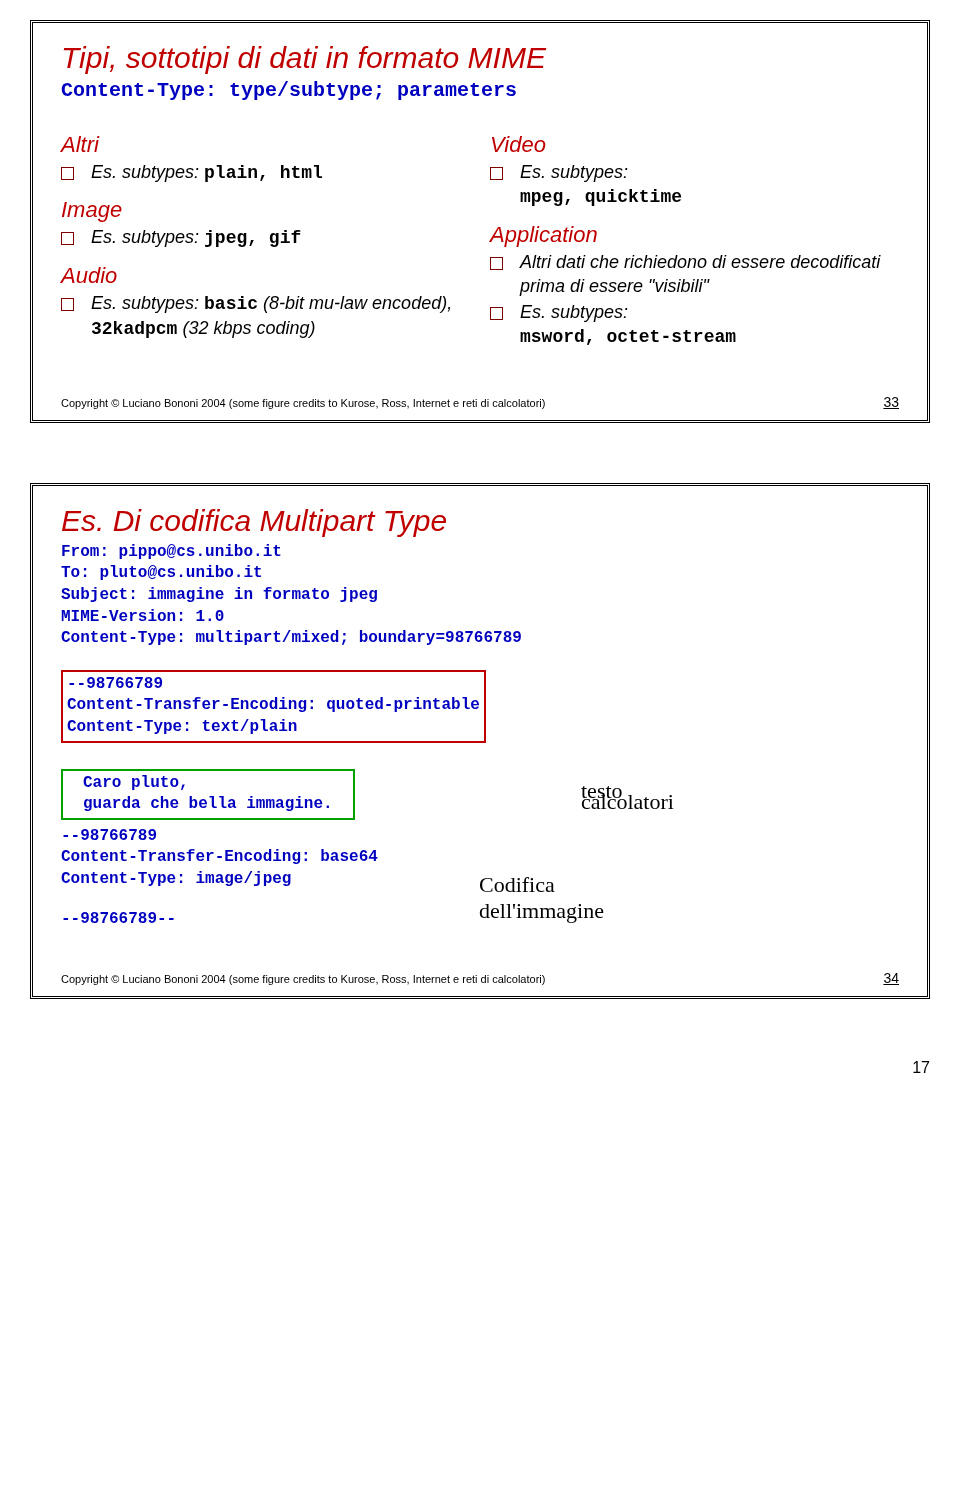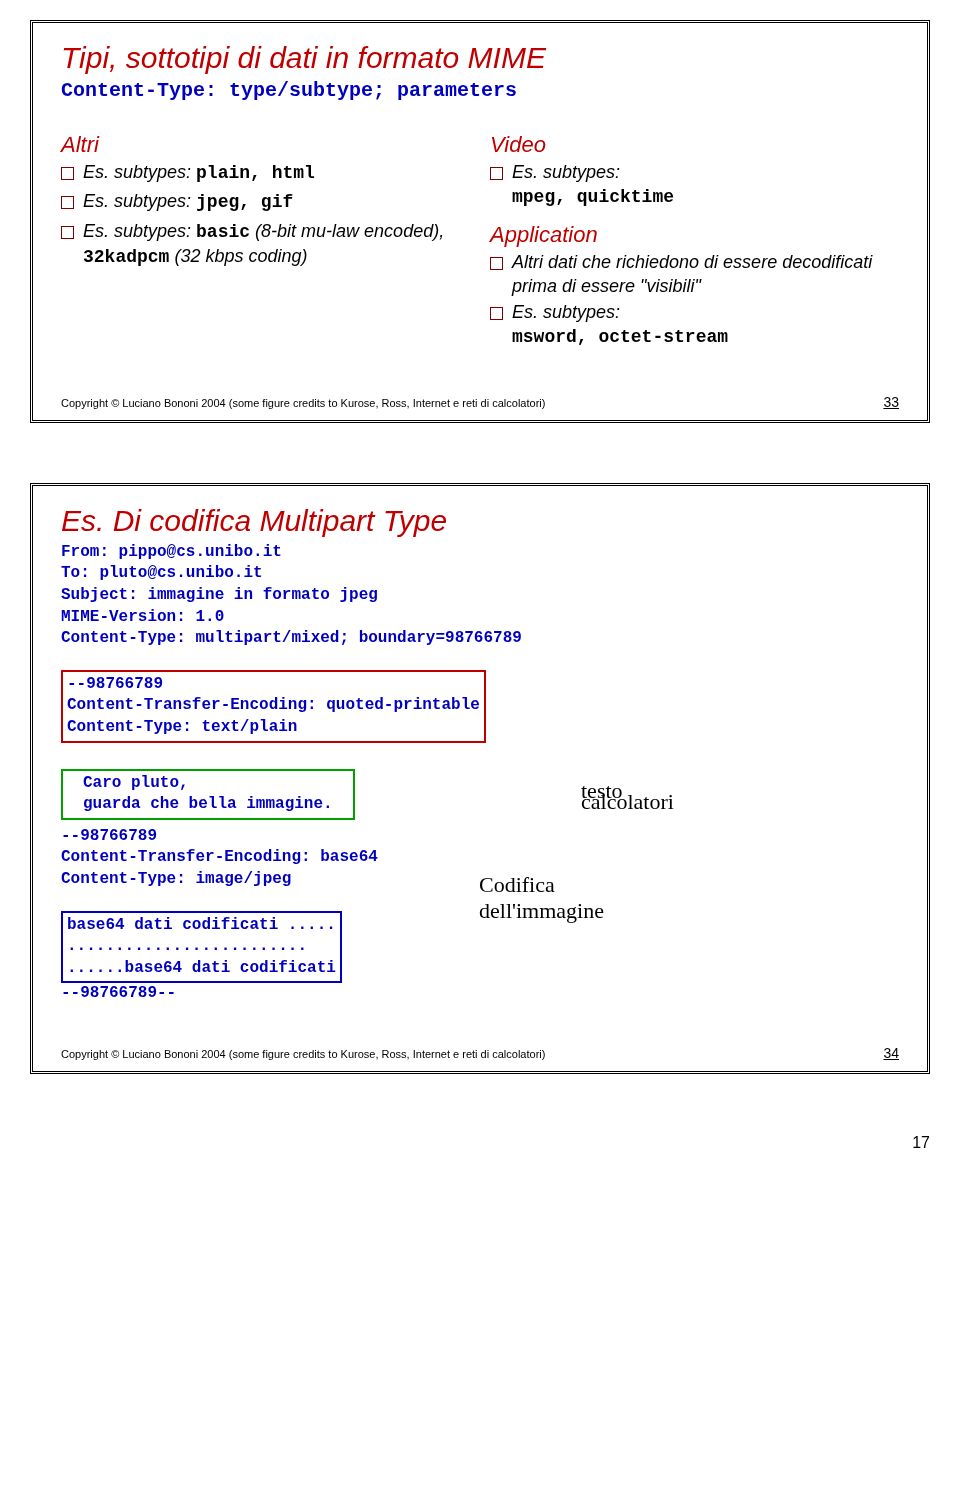--- a/index.html
+++ b/index.html
@@ -57,21 +57,21 @@
     font-style: normal;
     font-weight: bold;
   }
   ul.bullets {
     list-style: none;
     padding: 0;
     margin: 0 0 4px 0;
   }
   ul.bullets > li {
     position: relative;
-    padding-left: 22px;
+    padding-left: 30px;
     margin: 2px 0;
   }
   ul.bullets > li::before {
     content: "";
     position: absolute;
     left: 0;
     top: 7px;
     width: 11px;
     height: 11px;
     border: 1px solid #800000;
@@ -144,26 +144,28 @@
     <div class="two-col">
 
       <div class="col">
         <div class="section-head">Altri</div>
         <ul class="bullets">
           <li class="body-text">
             <span>Es. subtypes: </span><span class="mono-inline">plain, html</span>
           </li>
         </ul>
 
+        <div class="section-head">Image</div>
         <ul class="bullets">
           <li class="body-text">
             <span>Es. subtypes: </span><span class="mono-inline">jpeg, gif</span>
           </li>
         </ul>
 
+        <div class="section-head">Audio</div>
         <ul class="bullets">
           <li class="body-text">
             <span>Es. subtypes: </span><span class="mono-inline">basic</span><span> (8-bit mu-law encoded), </span><span class="mono-inline">32kadpcm</span><span> (32 kbps coding)</span>
           </li>
         </ul>
       </div>
 
       <div class="col">
         <div class="section-head">Video</div>
         <ul class="bullets">
@@ -203,23 +205,20 @@
       <div class="box-red code-block">--98766789
 Content-Transfer-Encoding: quoted-printable
 Content-Type: text/plain</div>
       <br><br>
       <div class="box-green code-block">Caro pluto,
 guarda che bella immagine.</div>
       <div class="code-block">--98766789
 Content-Transfer-Encoding: base64
 Content-Type: image/jpeg</div>
       <br>
-      <div class="box-blue code-block">base64 dati codificati .....
-.........................
-......base64 dati codificati</div>
       <div class="code-block">--98766789--</div>
 
       
       <div class="annot" style="left:520px; top:236px;">testo</div>
       <div class="annot" style="left:520px; top:247px;">calcolatori</div>
       <div class="annot" style="left:418px; top:330px; white-space:pre;">Codifica
 dell'immagine</div>
     </div>
 
     <div class="copyright">

